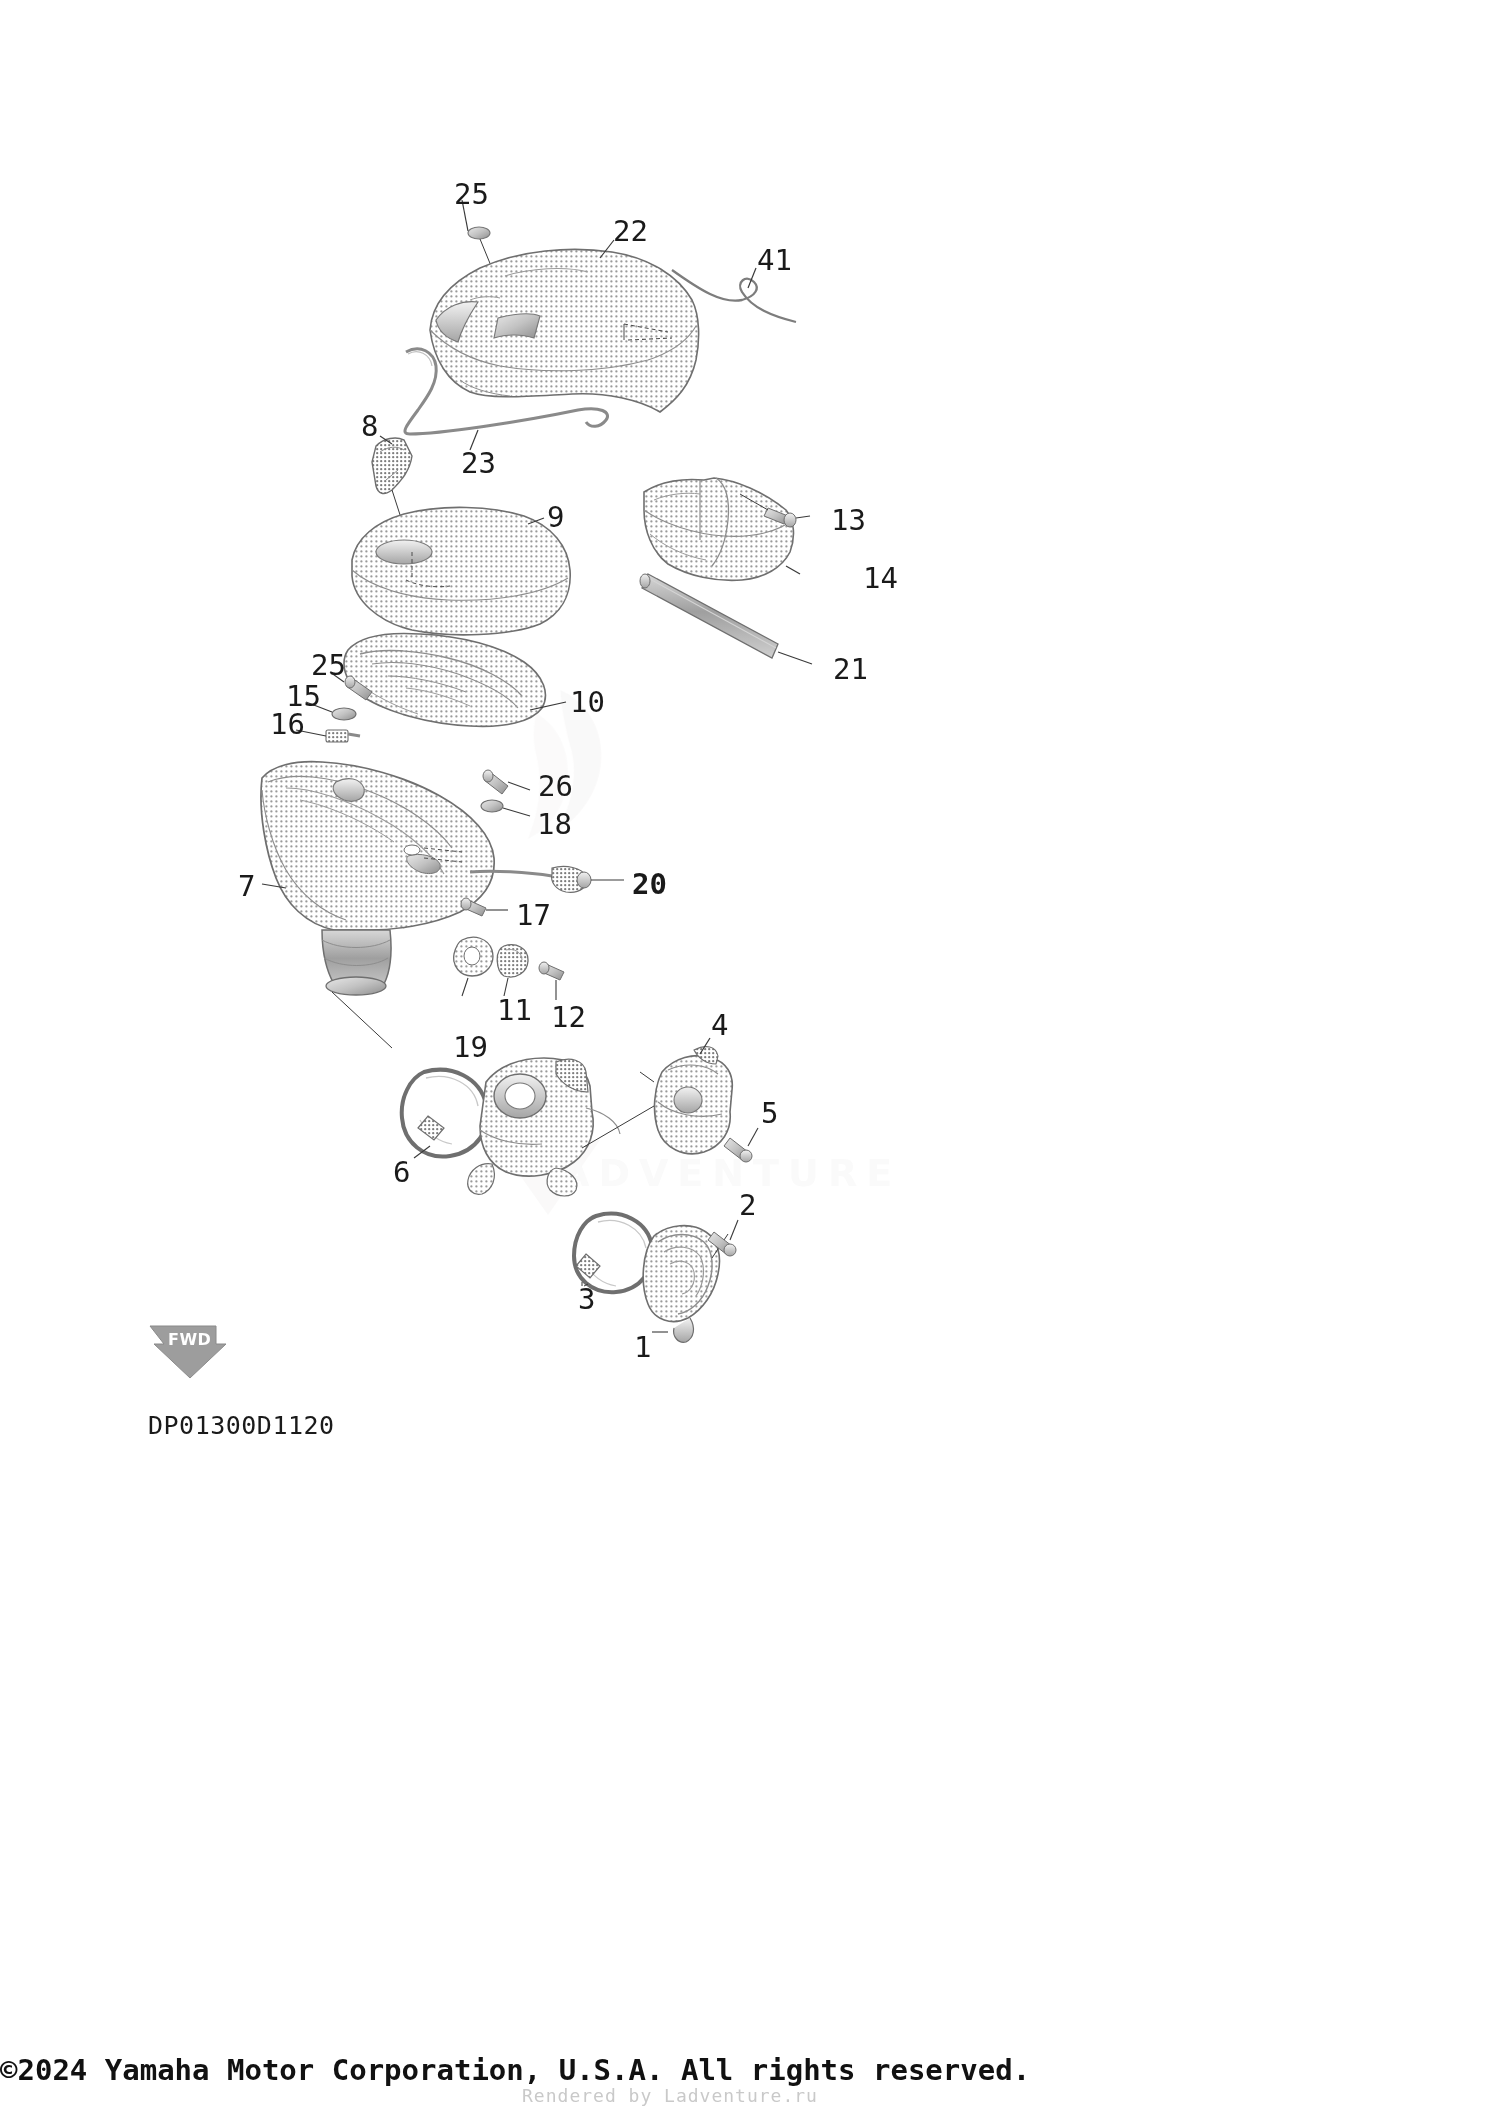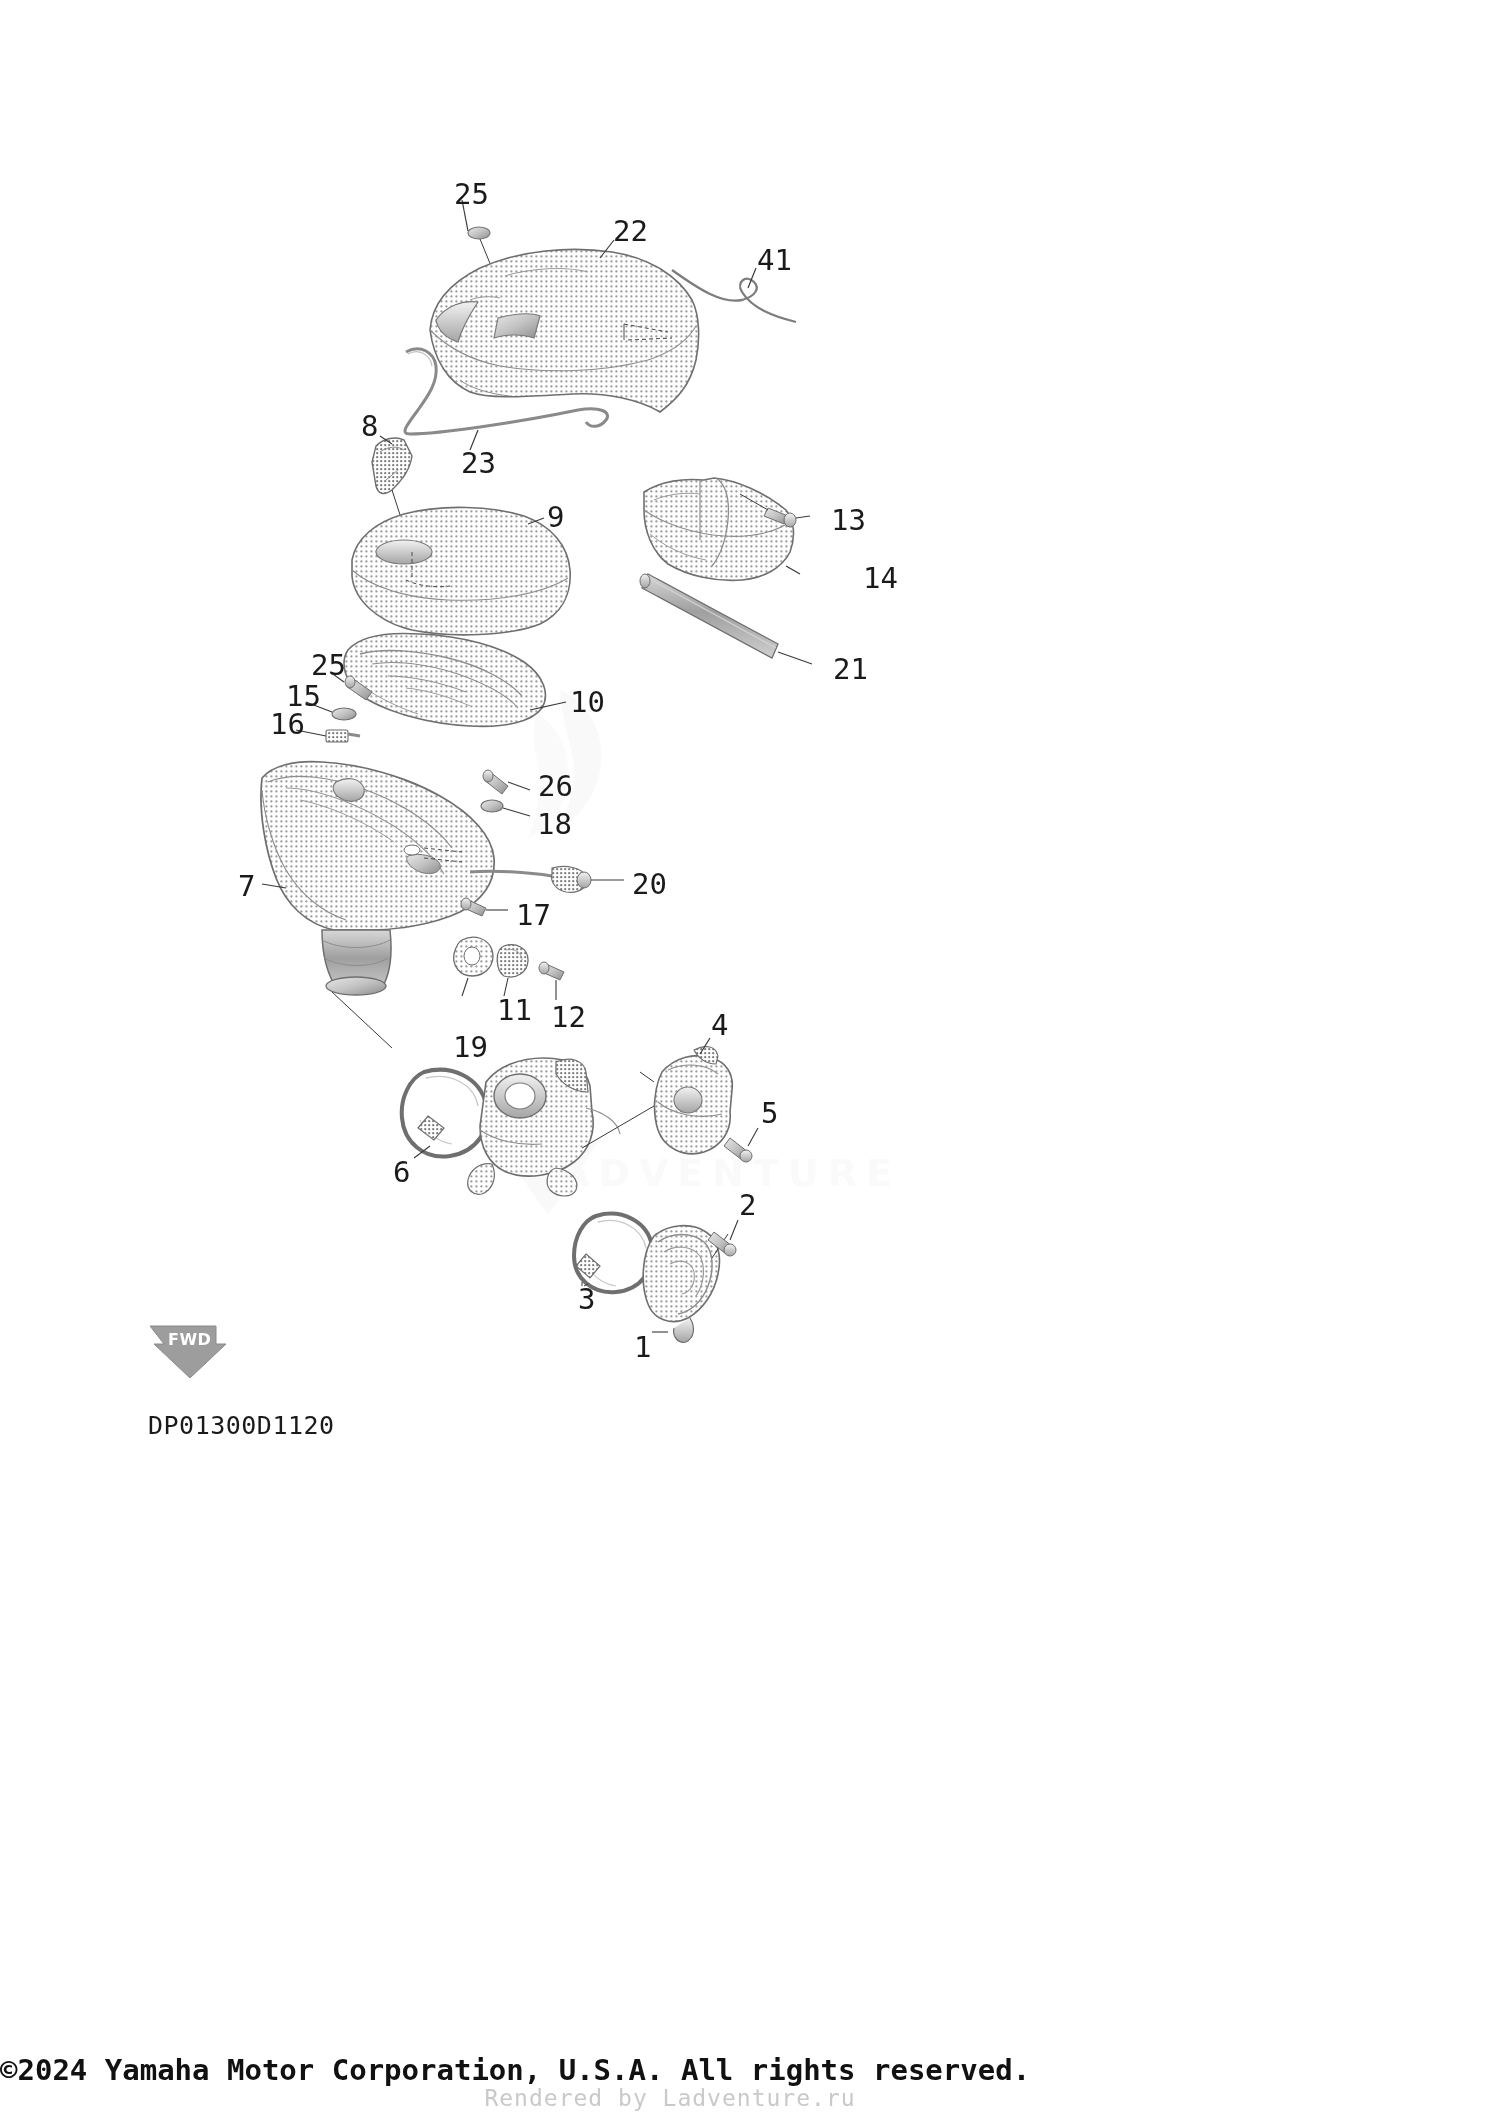--- a/index.html
+++ b/index.html
@@ -53,21 +53,21 @@
     color: #111111;
     white-space: nowrap;
   }
   #watermark-text {
     position: absolute;
     left: 0;
     top: 2085px;
     width: 1340px;
     text-align: center;
     font-family: "DejaVu Sans Mono", monospace;
-    font-size: 23px;
+    font-size: 18px;
     color: #c9c9c9;
     letter-spacing: 1px;
     white-space: nowrap;
   }
   #fwd-label {
     position: absolute;
     left: 168px;
     top: 1330px;
     font-family: "DejaVu Sans", sans-serif;
     font-size: 16px;
@@ -382,21 +382,21 @@
   <div class="callout" style="left:831px; top:506px;">13</div>
   <div class="callout" style="left:826px; top:564px;margin-left:37px;">14</div>
   <div class="callout" style="left:311px; top:651px;">25</div>
   <div class="callout" style="left:833px; top:655px;">21</div>
   <div class="callout" style="left:286px; top:682px;">15</div>
   <div class="callout" style="left:570px; top:688px;">10</div>
   <div class="callout" style="left:270px; top:710px;">16</div>
   <div class="callout" style="left:538px; top:772px;">26</div>
   <div class="callout" style="left:537px; top:810px;">18</div>
   <div class="callout" style="left:238px; top:872px;">7</div>
-  <div class="callout" style="left:632px; top:870px;">20</div>
+  <div class="callout" style="left:632px; top:870px;font-weight:bold;">20</div>
   <div class="callout" style="left:516px; top:901px;">17</div>
   <div class="callout" style="left:453px; top:996px;margin-top:37px;">19</div>
   <div class="callout" style="left:497px; top:996px;">11</div>
   <div class="callout" style="left:551px; top:1003px;">12</div>
   <div class="callout" style="left:711px; top:1011px;">4</div>
   <div class="callout" style="left:761px; top:1099px;">5</div>
   <div class="callout" style="left:393px; top:1158px;">6</div>
   <div class="callout" style="left:739px; top:1191px;">2</div>
   <div class="callout" style="left:578px; top:1285px;">3</div>
   <div class="callout" style="left:634px; top:1333px;">1</div>

